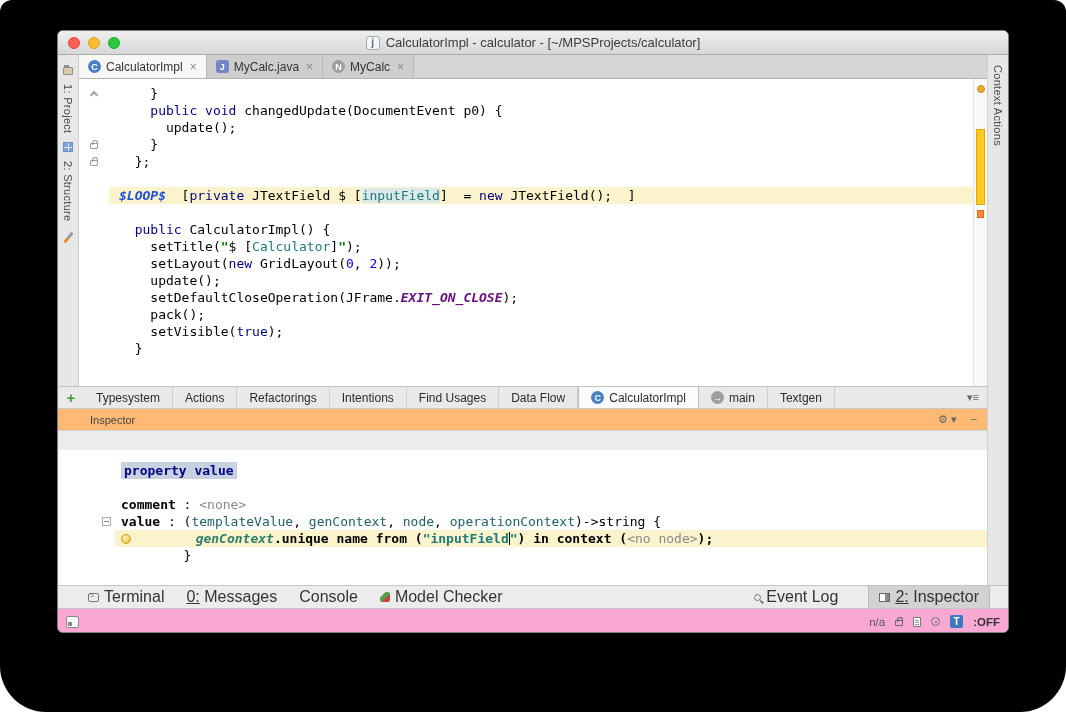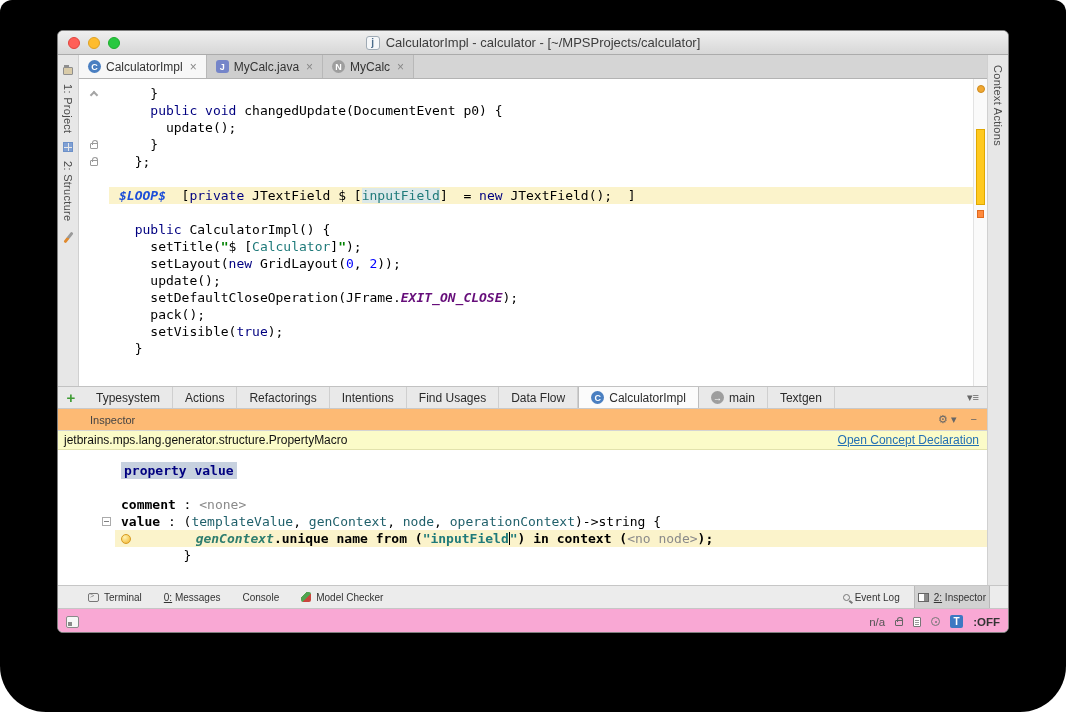--- a/index.html
+++ b/index.html
@@ -124,35 +124,35 @@
                  padding:0 8px 0 6px; font-size:12px; color:#111; }
   .insp-link { margin-left:auto; color:#2470B3; text-decoration:underline; }
   .insp-body { position:absolute; left:0; top:419px; right:21px; height:135px; background:#fff;
                overflow:hidden; padding-top:12px; }
   .inspector-code .gut { width:57px; justify-content:flex-end; padding-right:4px; }
   .inspector-code .codecell { padding-left:6px; }
 
   
   .status-bar { position:absolute; left:0; top:554px; width:100%; height:23px; background:#ECECEC;
                 border-top:1px solid #C6C6C6; display:flex; align-items:center;
-                padding-left:30px; font-size:10px; color:#333; }
+                padding-left:30px; font-size:16px; color:#333; }
   .sb-item { display:flex; align-items:center; gap:5px; margin-right:22px; }
   .u-first { display:inline-block; }
   .u-first::first-letter { text-decoration:underline; }
   .icon-terminal { width:11px; height:9px; border:1px solid #777; border-radius:2px; position:relative; }
   .icon-terminal::before { content:'>'; position:absolute; left:1px; top:-2px; font-size:7px; color:#777; }
   .icon-checker { width:10px; height:10px; border-radius:2px;
                   background: linear-gradient(135deg, #ECECEC 28%, #51A351 28%, #51A351 58%, #C9463D 58%); }
   .icon-mag { width:7px; height:7px; border:1.5px solid #777; border-radius:50%; position:relative; }
   .icon-mag::after { content:''; position:absolute; left:5px; top:6px; width:4px; height:1.5px;
                      background:#777; transform:rotate(40deg); }
   .icon-insp { width:11px; height:9px; border:1px solid #666; position:relative; background:#fff; }
   .icon-insp::after { content:''; position:absolute; right:0; top:0; bottom:0; width:4px; background:#8a8a8a; }
   .sb-right { margin-left:auto; display:flex; align-items:center; height:100%; }
-  .sb-block { display:flex; align-items:center; gap:5px; height:100%; padding:0 3px; margin-left:14px;
+  .sb-block { display:flex; align-items:center; gap:5px; height:100%; padding:0 10px; margin-left:14px;
               margin-right:18px; background:#D2D2D2; border-left:1px solid #B9B9B9; border-right:1px solid #B9B9B9;justify-content:flex-end; }
 
   
   .bottom-bar { position:absolute; left:0; top:577px; width:100%; height:26px; background:#f9a8d4;
                 border-top:1px solid #C6C6C6; display:flex; align-items:center; padding:0 8px;
                 font-size:11.5px; color:#555; }
   .icon-switcher { width:13px; height:12px; border:1px solid #8a8a8a; border-radius:2px; position:relative; background:#F7F7F7; }
   .icon-switcher::after { content:''; position:absolute; left:1px; bottom:1px; width:4px; height:4px; background:#8a8a8a; }
   .bb-right { margin-left:auto; display:flex; align-items:center; gap:10px; }
   .icon-lock { width:8px; height:6px; border:1px solid #666; border-radius:1px; position:relative; margin-top:3px; }
@@ -261,24 +261,20 @@
       <span class="tabs-more">▾≡</span>
     </div>
 
     <div class="insp-header">
       <span>Inspector</span>
       <span class="insp-icons">
         <span>⚙ ▾</span>
         <span>−</span>
       </span>
     </div>
-    <div class="insp-banner">
-      <span>jetbrains.mps.lang.generator.structure.PropertyMacro</span>
-      <span class="insp-link">Open Concept Declaration</span>
-    </div>
     <div class="insp-body inspector-code">
         <div class="cl"><div class="gut"></div><div class="codecell"><span class="t-selkw">property value</span></div></div>
         <div class="cl"><div class="gut"></div><div class="codecell">&nbsp;</div></div>
         <div class="cl"><div class="gut"></div><div class="codecell"><span class="t-b">comment</span><span class="t-pl"> : </span><span class="t-dim">&lt;none&gt;</span></div></div>
         <div class="cl"><div class="gut"><span class="gi gi-minus"></span></div><div class="codecell"><span class="t-b">value</span><span class="t-pl"> : (</span><span class="t-prm">templateValue</span><span class="t-pl">, </span><span class="t-prm">genContext</span><span class="t-pl">, </span><span class="t-prm">node</span><span class="t-pl">, </span><span class="t-prm">operationContext</span><span class="t-pl">)-&gt;string {</span></div></div>
         <div class="cl hl"><div class="gut"></div><div class="codecell"><span class="t-bulb"></span><span class="t-pl">        </span><span class="t-it">genContext</span><span class="t-b">.unique name from (</span><span class="t-strT">"inputField</span><span class="t-caret"></span><span class="t-strT">"</span><span class="t-b">) in context (</span><span class="t-dim">&lt;no node&gt;</span><span class="t-b">);</span></div></div>
         <div class="cl"><div class="gut"></div><div class="codecell"><span class="t-pl">        }</span></div></div>
       </div>
 
     <div class="status-bar">
@@ -290,21 +286,21 @@
         <span class="u-first">0: Messages</span>
       </span>
       <span class="sb-item">
         <span>Console</span>
       </span>
       <span class="sb-item">
         <span class="icon-checker"></span>
         <span>Model Checker</span>
       </span>
       <span class="sb-right">
-        <span class="sb-item" style="margin-right:0;">
+        <span class="sb-item" style="margin-right:16px;">
           <span class="icon-mag"></span>
           <span>Event Log</span>
         </span>
         <span class="sb-block">
           <span class="icon-insp"></span>
           <span class="u-first">2: Inspector</span>
         </span>
       </span>
     </div>
 

